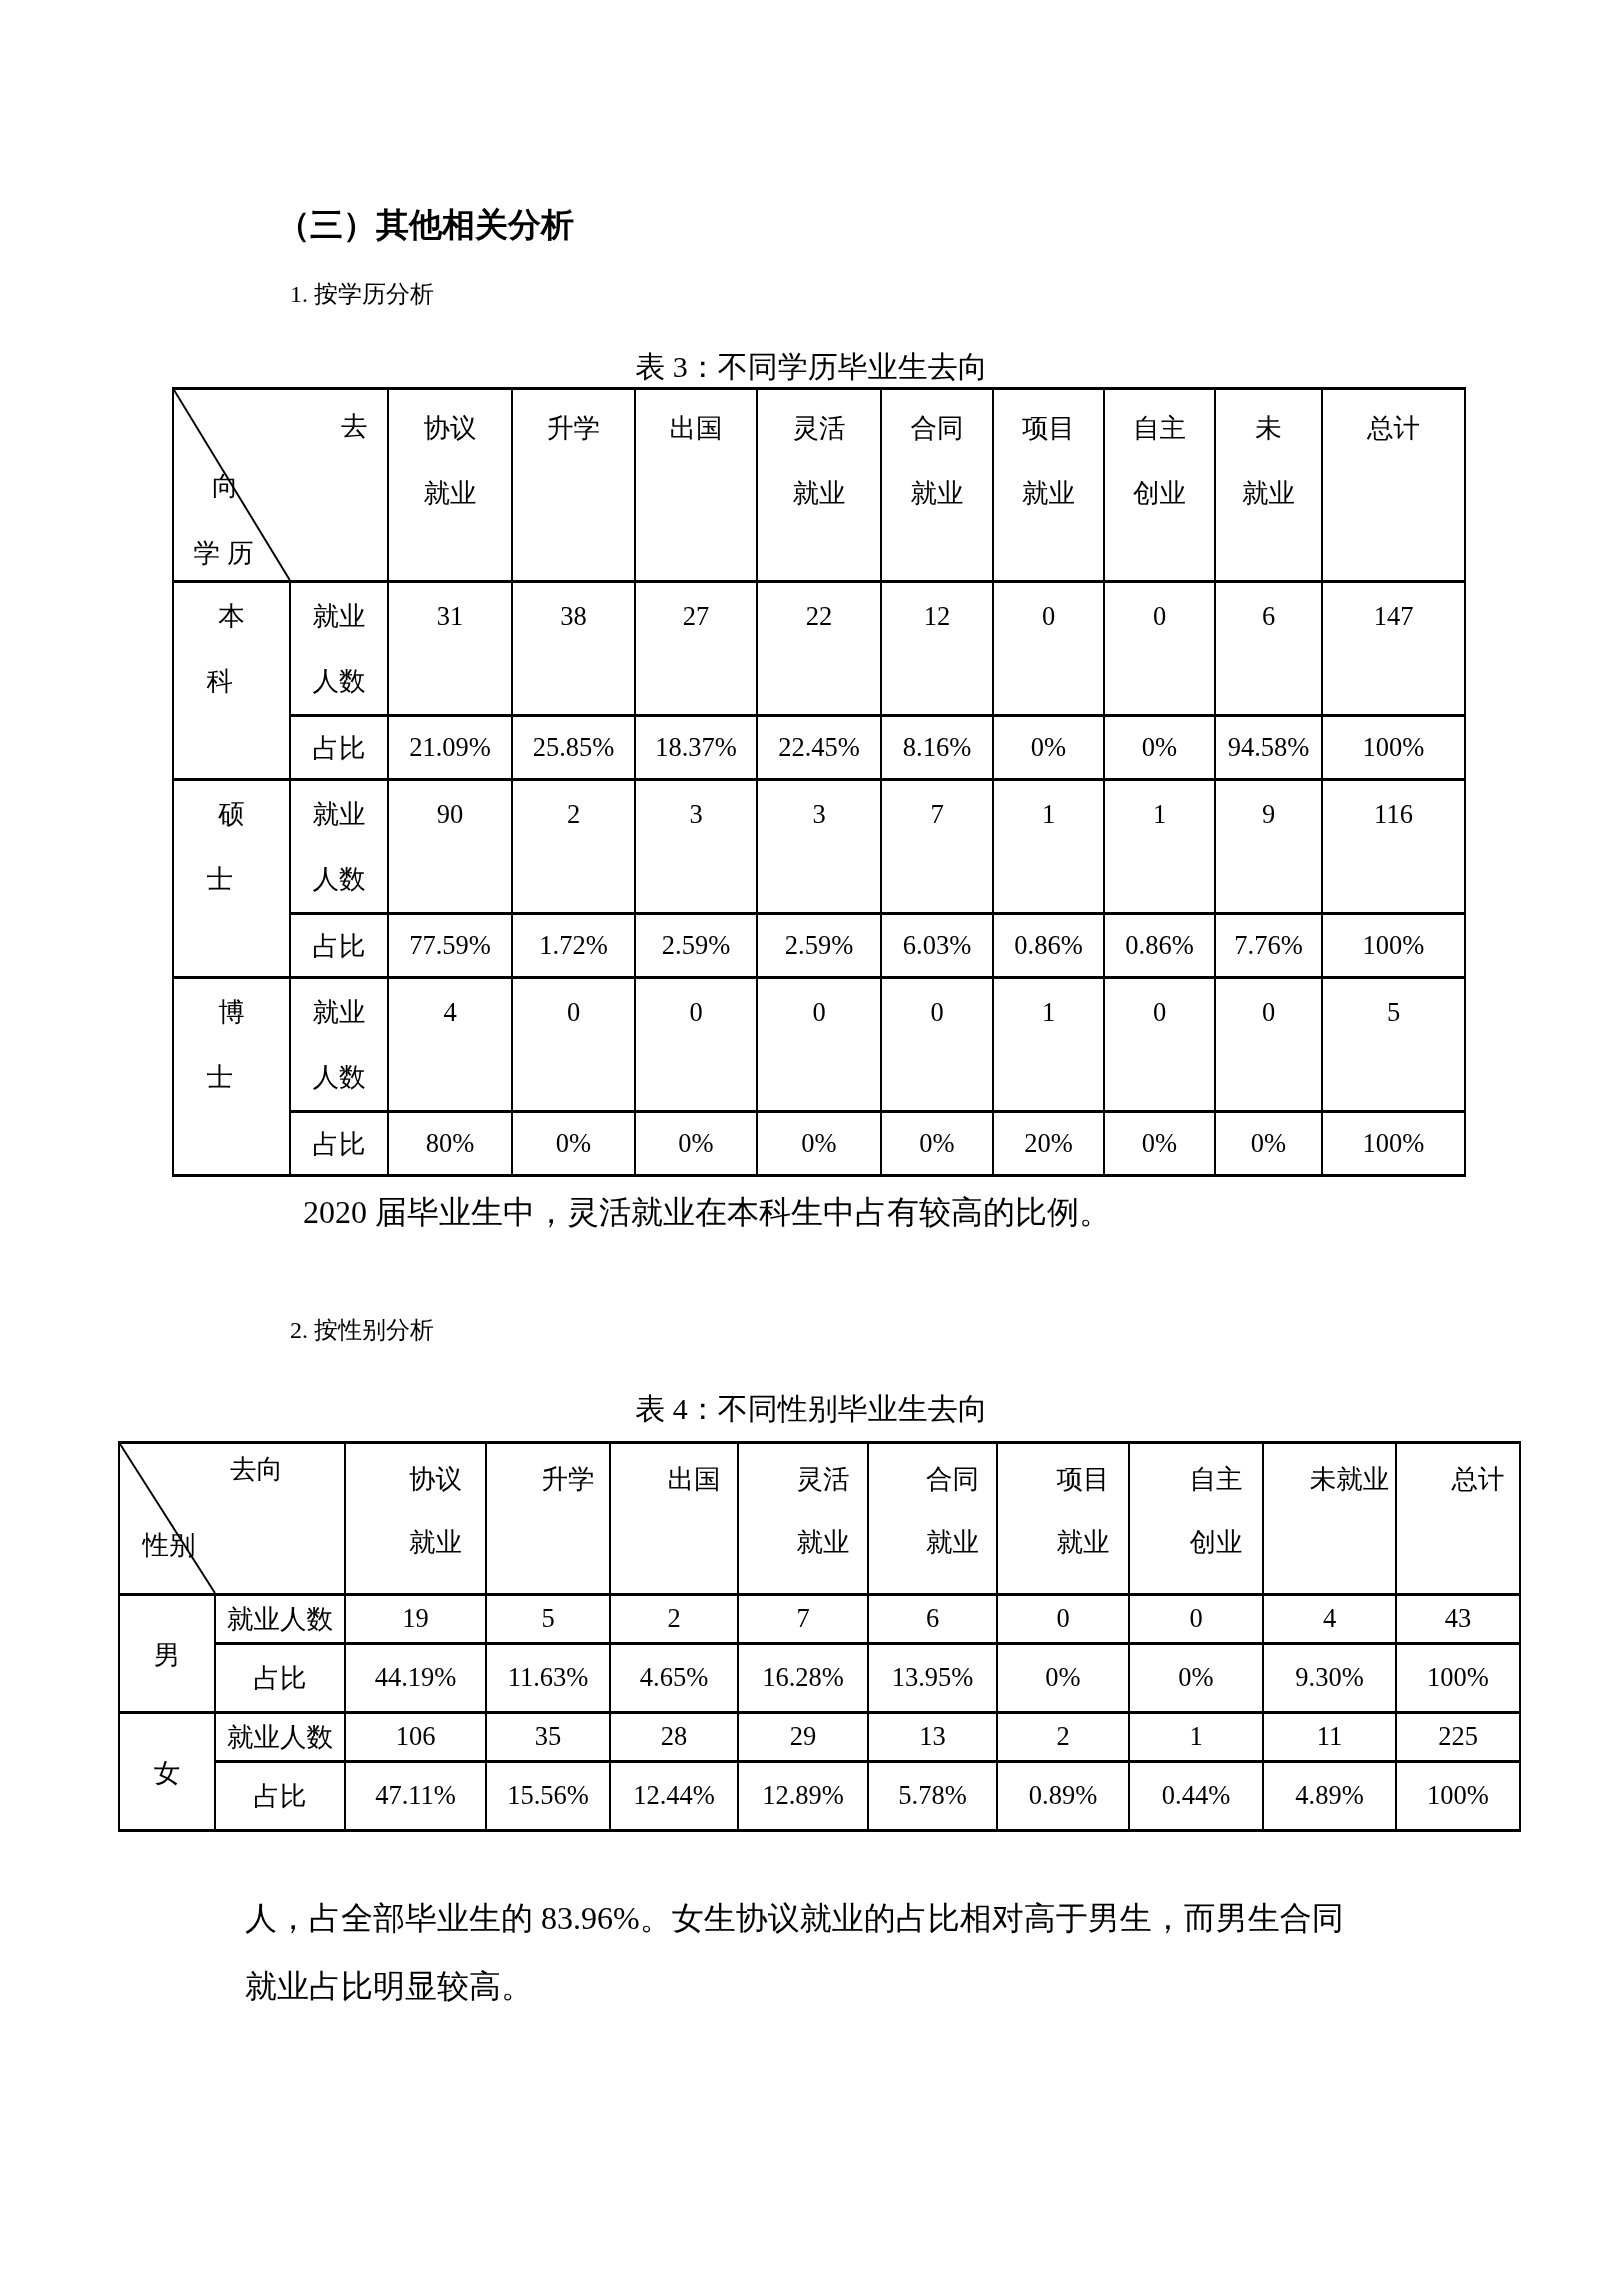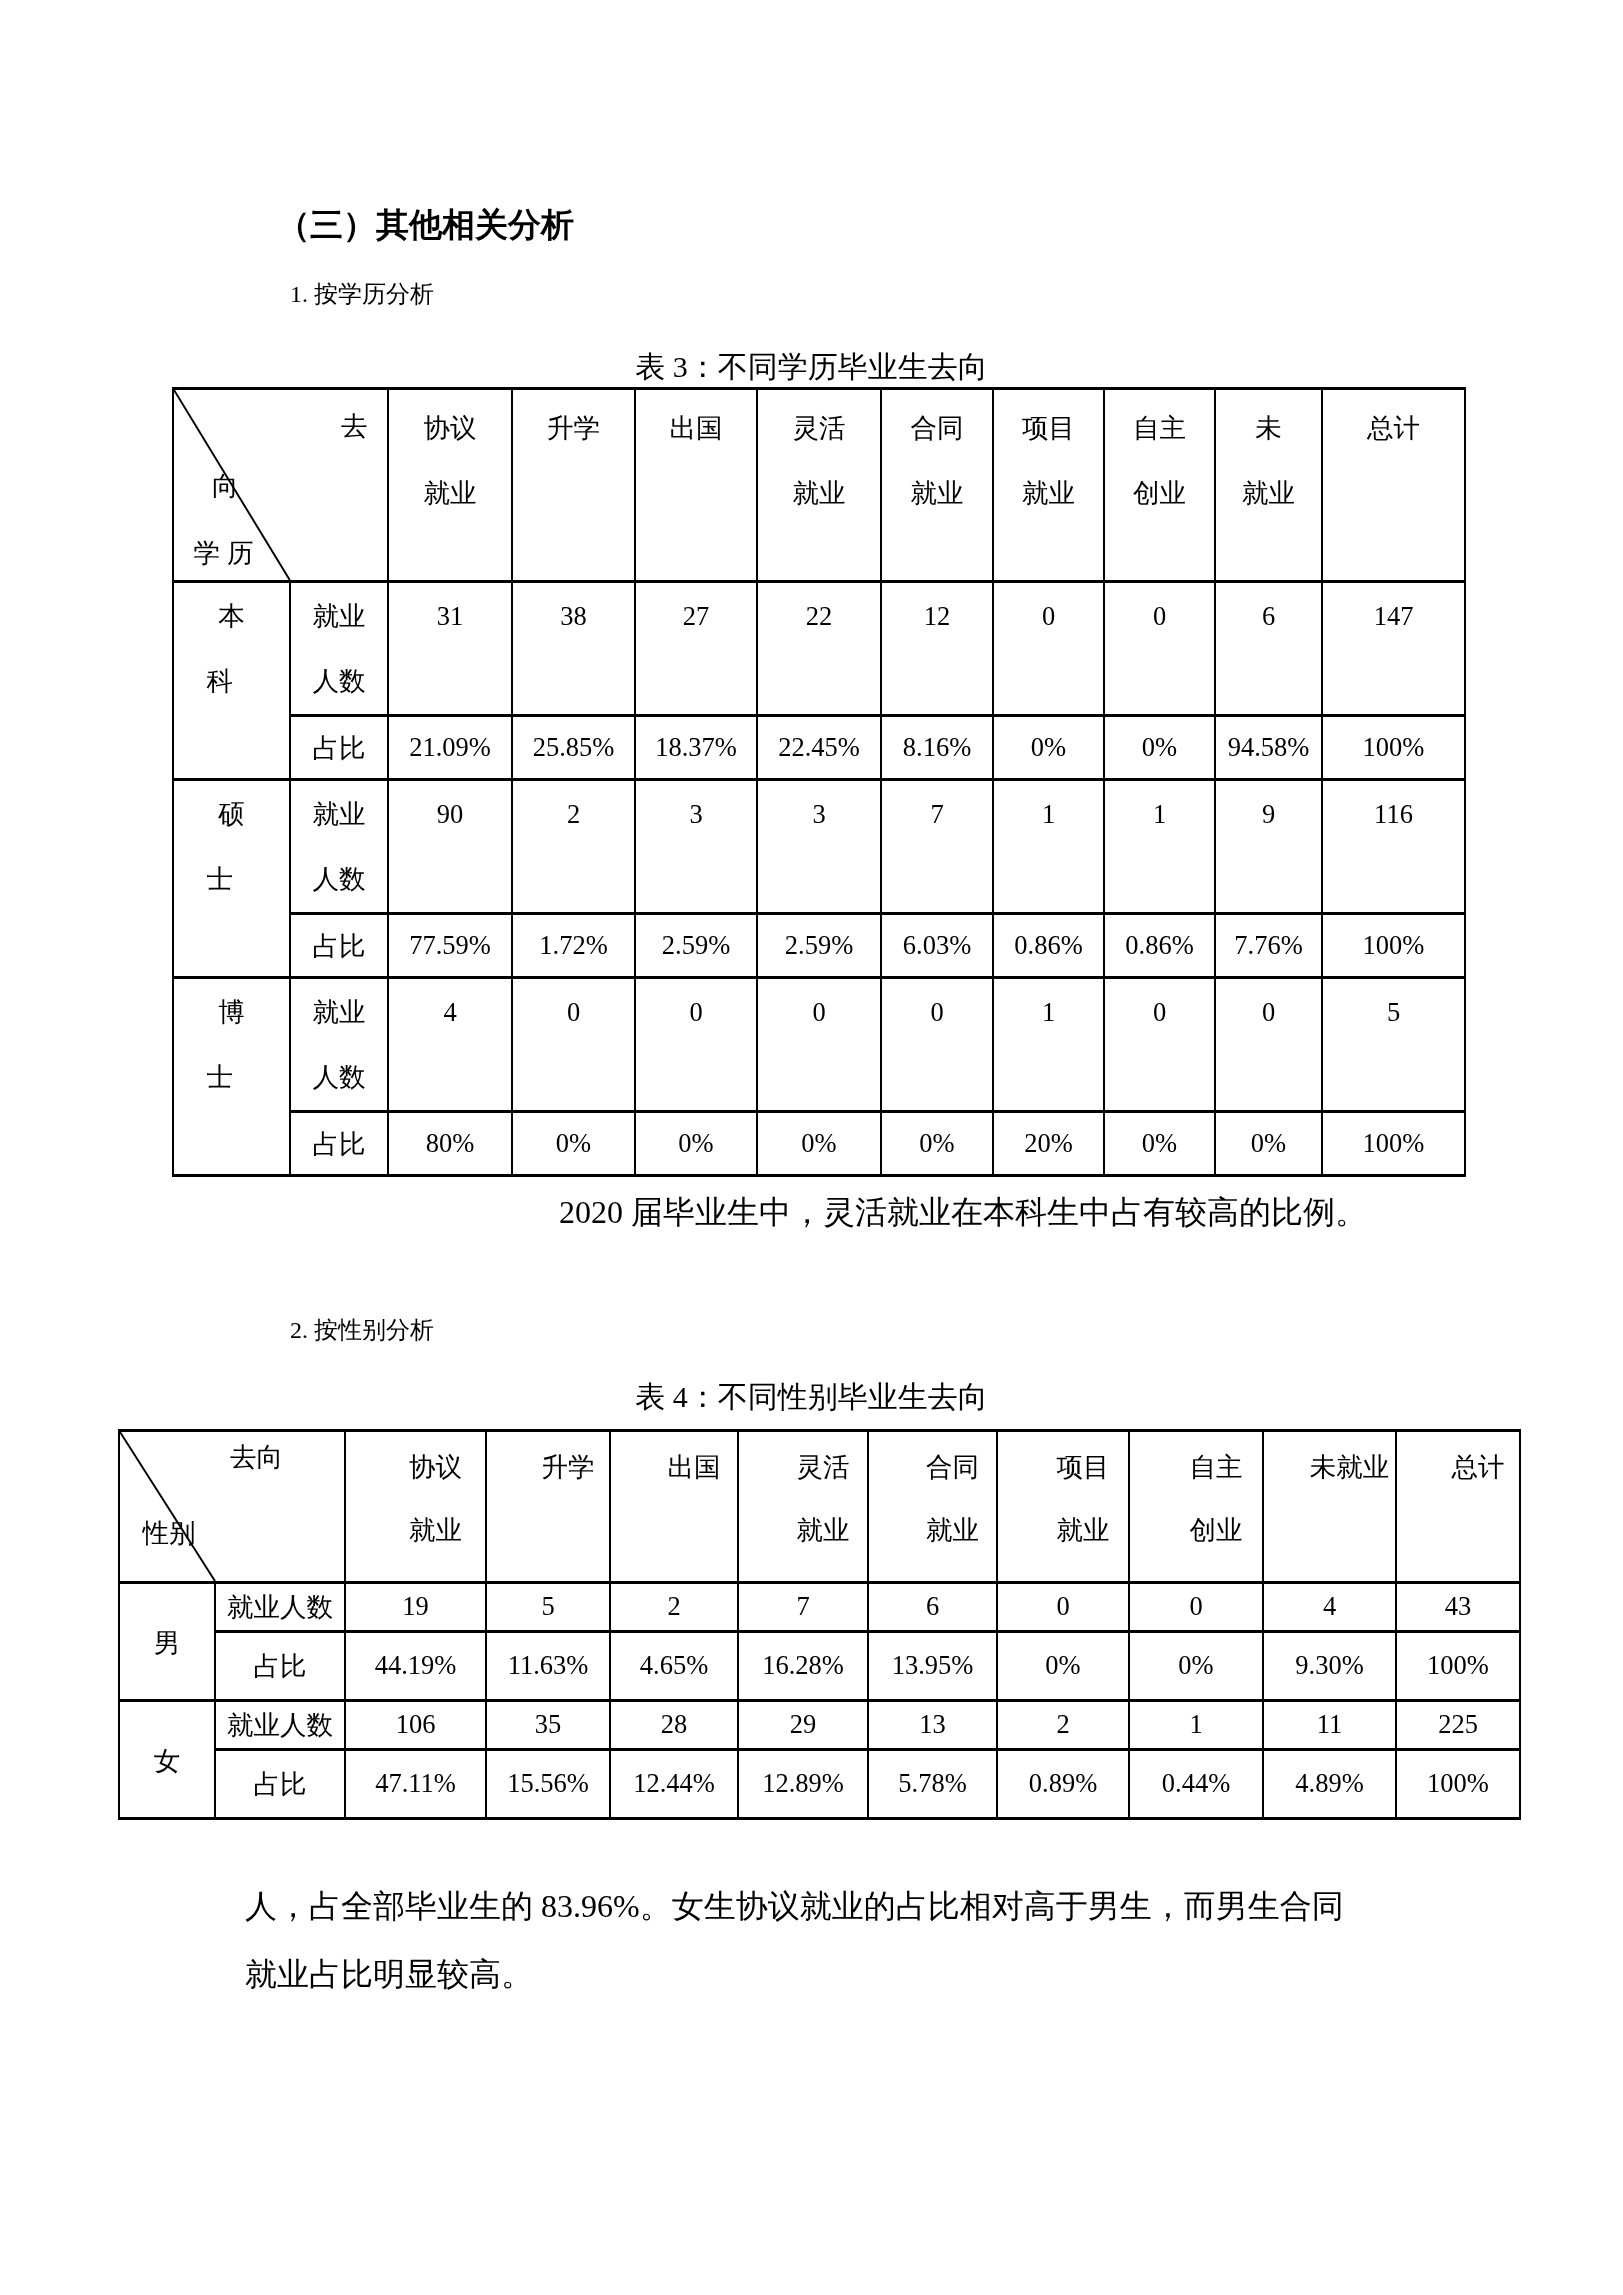--- a/index.html
+++ b/index.html
@@ -9,21 +9,21 @@
     color:#000; font-family:"Liberation Serif","DejaVu Serif",serif;
     overflow:hidden;
     border-radius:20px;
   }
   h1.section { font-size:33px; font-weight:700; line-height:41px; margin:205px 0 0 277px; white-space:nowrap; }
   h2.sub { font-size:24px; font-weight:400; line-height:41px; white-space:nowrap; }
   .sub1 { margin:27.5px 0 0 290px; }
   .sub2 { margin:74px 0 0 290px; }
   .caption { font-size:30px; line-height:35px; text-align:center; white-space:nowrap; }
   .caption3 { margin-top:34px; }
-  .caption4 { margin-top:28px; }
+  .caption4 { margin-top:40px; }
 
   table { border-collapse:collapse; table-layout:fixed; }
   td { border:2px solid #000; border-top-width:3.9px; border-bottom-width:3.9px;
        text-align:center; padding:0; font-size:26.5px; overflow:visible; }
 
   .t3 { margin:3.9px 0 0 172px; width:1293px; }
   .t3 tr.hdr  { height:193px; }
   .t3 tr.cnt  { height:130px; }
   .t3 tr.rat  { height:64px; }
   .t3 tr.hdr td { vertical-align:top; line-height:65px; padding-top:5.9px; }
@@ -43,21 +43,21 @@
 
   td.diag { position:relative; }
   td.diag svg { position:absolute; left:0; top:0; width:100%; height:100%; display:block; }
   .dg { position:absolute; line-height:1; white-space:nowrap; font-size:26.5px; }
   .dg-t3-top { left:167px; top:22.6px; }
   .dg-t3-mid { left:38px;  top:83px; }
   .dg-t3-bot { left:19.6px;  top:150px; letter-spacing:6.9px; }
   .dg-t4-top { left:110px; top:11.8px; }
   .dg-t4-bot { left:22.6px;  top:88px; }
 
-  .p1 { margin:11.8px 0 0 303px; font-size:32px; line-height:47px; white-space:nowrap;text-align:center; }
+  .p1 { margin:11.8px 0 0 303px; font-size:32px; line-height:47px; white-space:nowrap; }
   .p2 { margin:52px 0 0 245px; width:1187px; font-size:32px; line-height:68px; }
   .p2 div { white-space:nowrap; }
   .p2 .line1 { text-indent:74px; }
 </style>
 </head>
 <body>
 
 <div class="page">
 
   <h1 class="section">（三）其他相关分析</h1>

